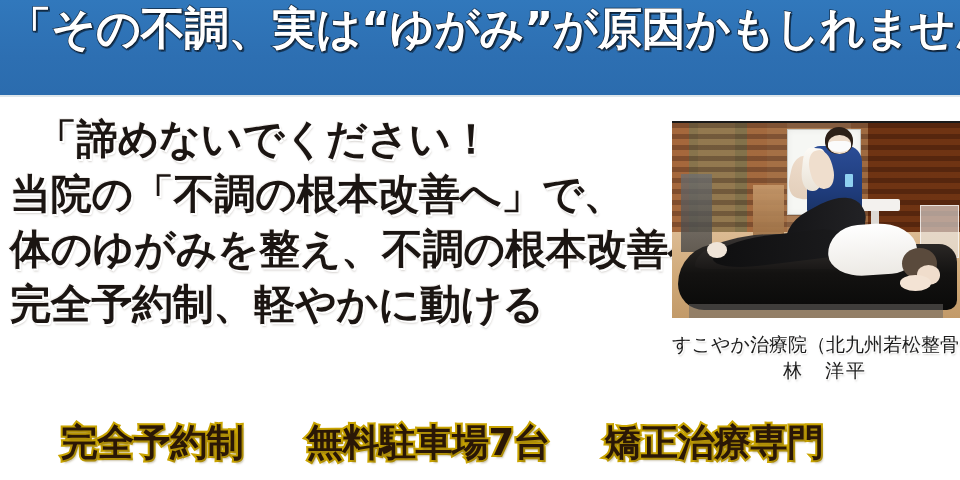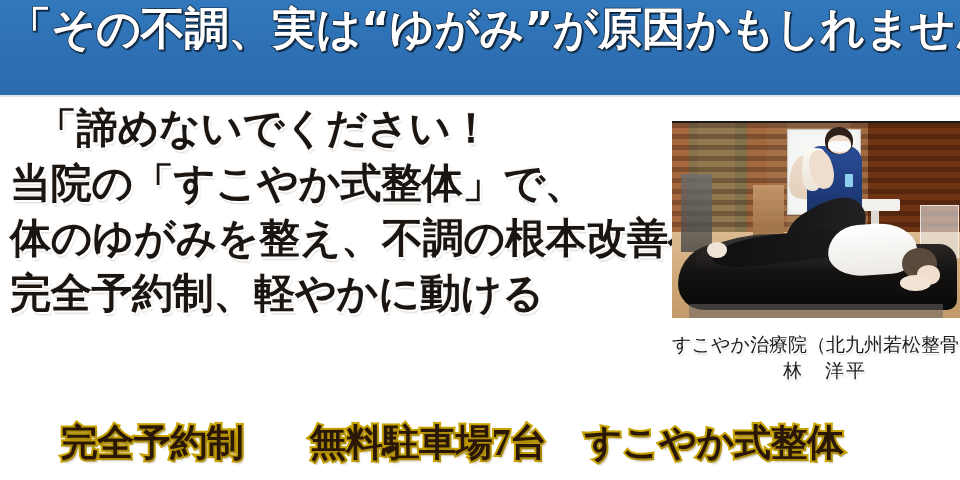--- a/index.html
+++ b/index.html
@@ -49,21 +49,21 @@
     text-shadow:
        2px 2px 0 rgba(8,20,34,0.55),
        2px 0   0 rgba(8,20,34,0.35),
        0   2px 0 rgba(8,20,34,0.35);
   }
 
   
   #body-text {
     position: absolute;
     left: 10px;
-    top: 101px;
+    top: 112px;
     width: 690px;
   }
   .body-line {
     font-size: 41px;
     line-height: 55px;
     font-weight: 700;
     color: #1b1512;
     white-space: nowrap;
     letter-spacing: -0.3px;
     text-shadow:
@@ -339,35 +339,35 @@
     font-weight: 700;
     color: #2a1706;
     white-space: nowrap;
     letter-spacing: -0.5px;
     -webkit-text-stroke: 4px #c9a400;
     paint-order: stroke fill;
     text-shadow:
        2px 3px 2px rgba(110,90,30,0.35);
   }
   #item-1 { transform: translateX(8px); }
-  #item-2 { transform: translateX(-4px); font-family: Liberation Serif, serif; }
+  #item-2 { transform: translateX(-4px); }
   #item-3 { transform: translateX(-6px); }
 </style>
 </head>
 <body>
 
 <div id="slide">
 
   <div id="header-bar">
     <div id="header-title">「その不調、実は“ゆがみ”が原因かもしれません」</div>
   </div>
 
   <div id="body-text">
     <div class="body-line indent">「諦めないでください！</div>
-    <div class="body-line">当院の「すこやか式整体」で、</div>
+    <div class="body-line">当院の「不調の根本改善へ」で、</div>
     <div class="body-line">体のゆがみを整え、不調の根本改善へ。</div>
     <div class="body-line">完全予約制、軽やかに動ける</div>
   </div>
 
   <div id="photo-frame">
     <div id="photo">
       <div class="floor"></div>
       <div class="whiteboard"></div>
       <div class="cabinet-l"></div>
       <div class="shelf"></div>
@@ -397,16 +397,16 @@
   </div>
 
   <div id="caption">
     <div class="caption-line l1">すこやか治療院（北九州若松整骨院</div>
     <div class="caption-line l2">林　洋平</div>
   </div>
 
   <div id="bottom-strip">
     <div class="bottom-item" id="item-1">完全予約制</div>
     <div class="bottom-item" id="item-2">無料駐車場7台</div>
-    <div class="bottom-item" id="item-3">すこやか式整体</div>
+    <div class="bottom-item" id="item-3">矯正治療専門</div>
   </div>
 
 </div>
 
 </body></html>

